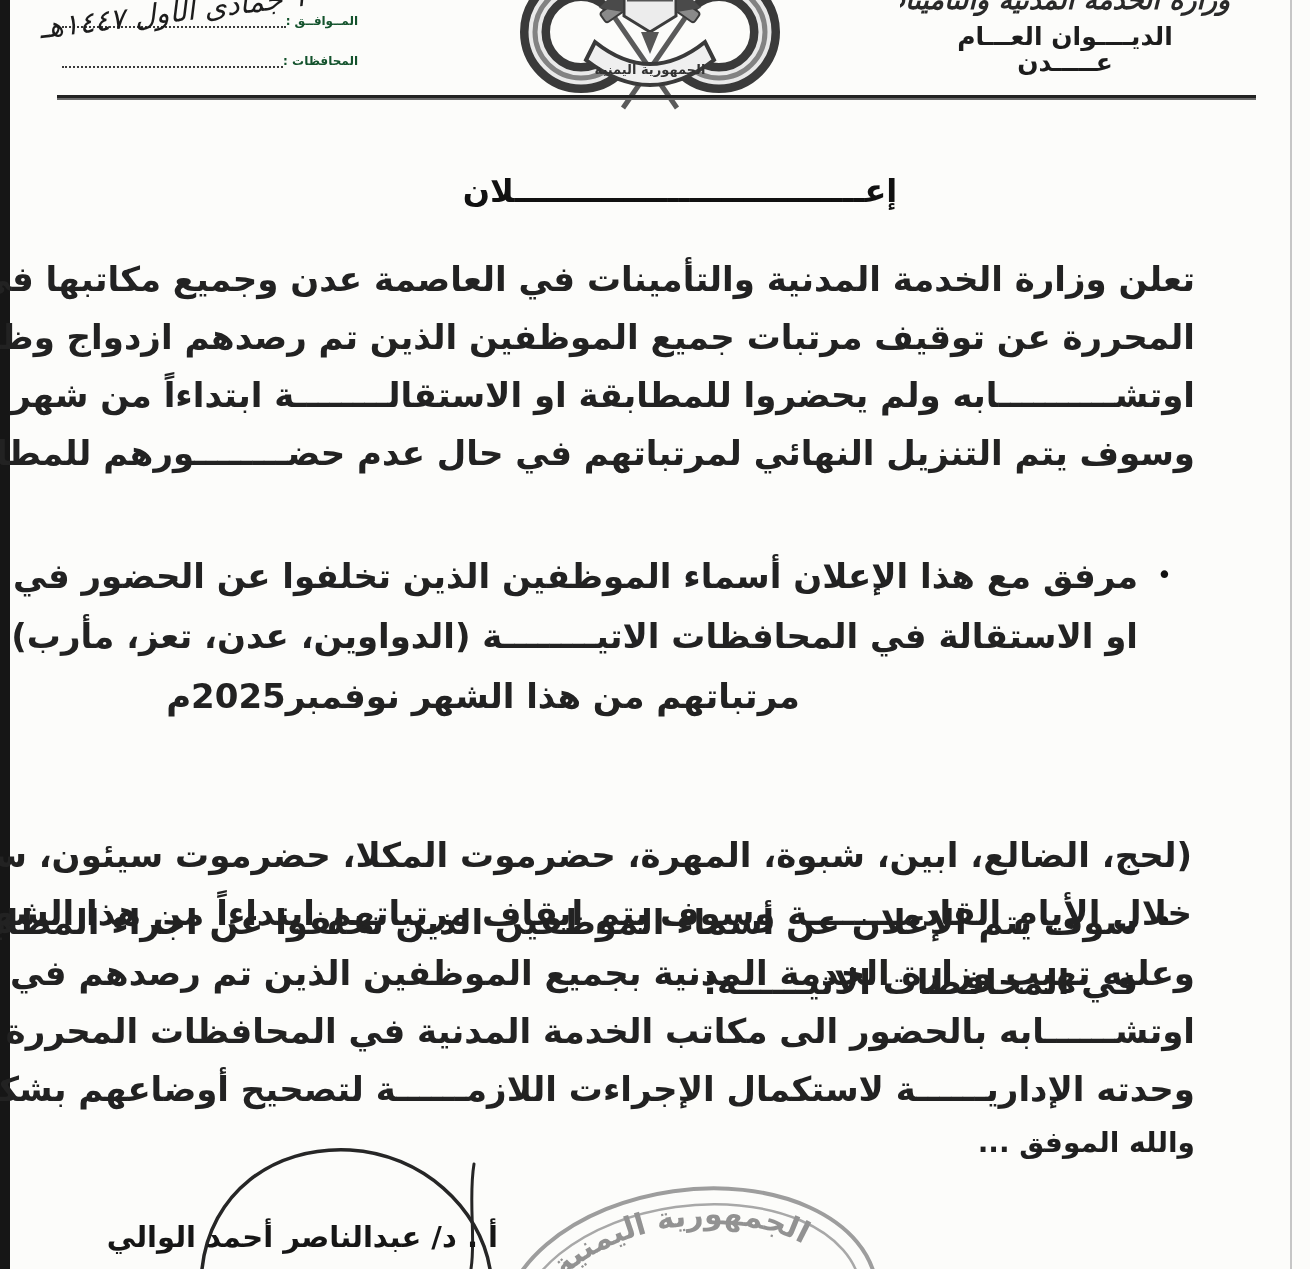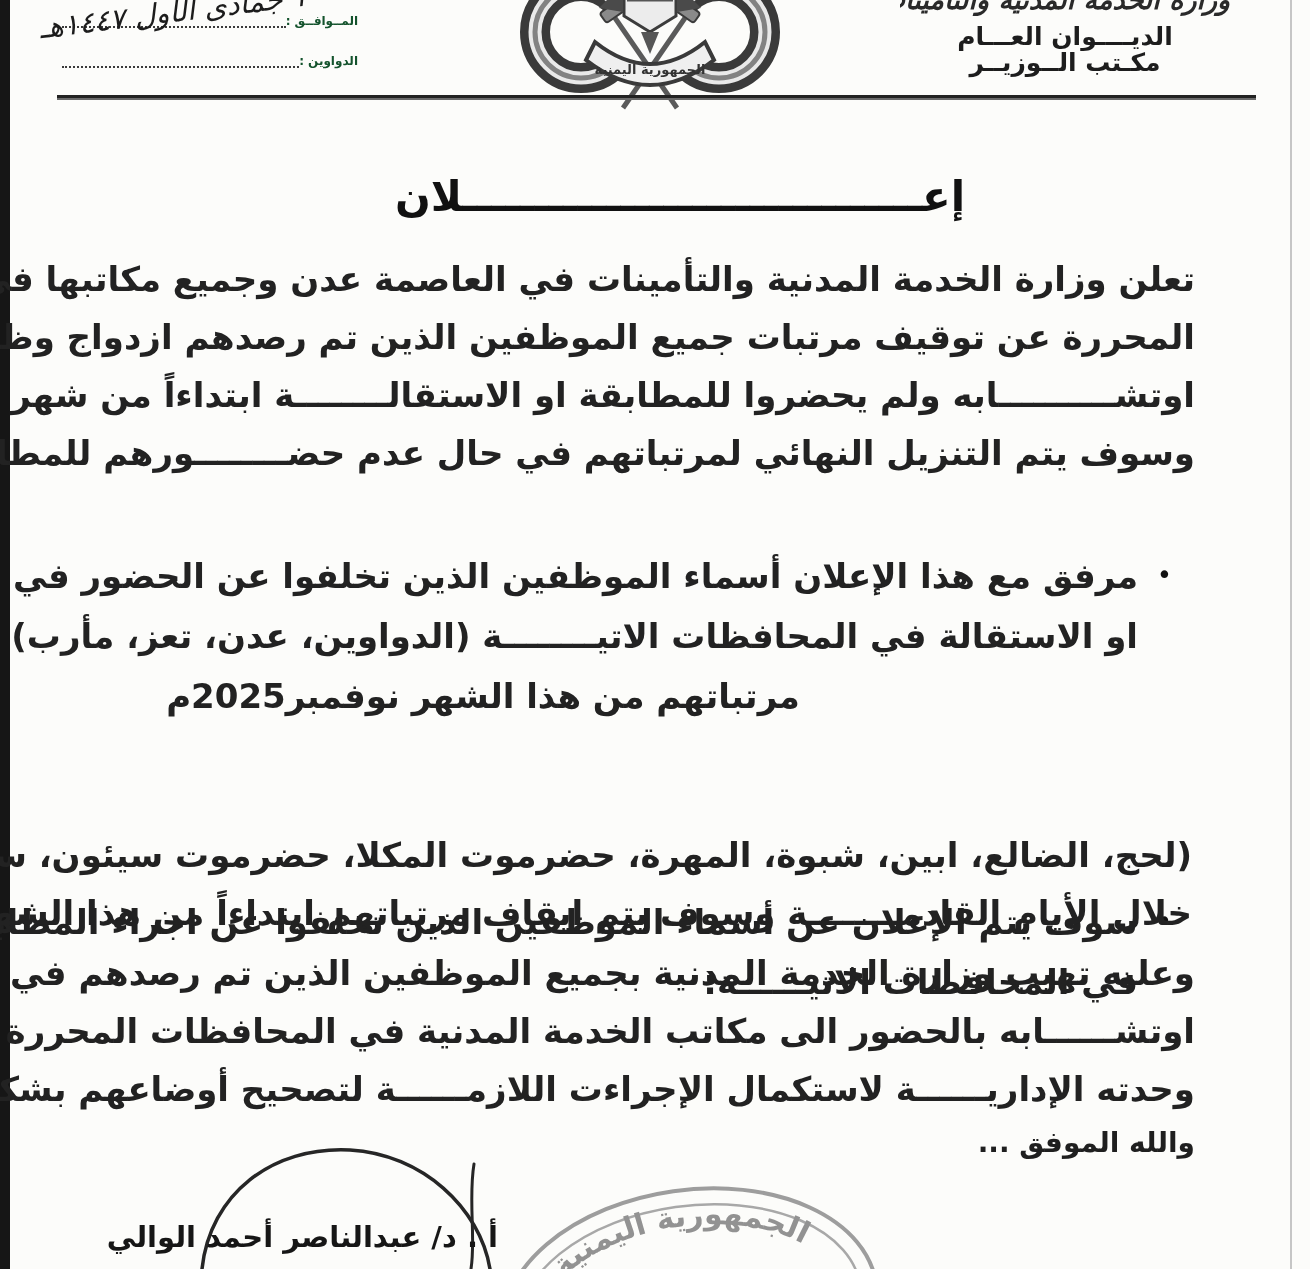--- a/index.html
+++ b/index.html
@@ -28,21 +28,21 @@
     font-size:27px; font-weight:bold; font-style:italic;
     letter-spacing:-1px; white-space:nowrap; color:#2a2a2a;
     height:40px; overflow:hidden;
   }
   .lh-line { font-size:25px; font-weight:bold; line-height:26px; color:#1d1d1d; }
   .header-rule { position:absolute; left:57px; top:95px; width:1199px; height:3px; background:#222; box-shadow:0 2px 0 #6a6a6a; }
 
   
   .title {
     position:absolute; left:165px; right:115px; top:172px;
-    text-align:center; font-size:42px; font-weight:bold; color:#111;
+    text-align:center; font-size:32px; font-weight:bold; color:#111;
     white-space:nowrap;
   }
   .block { position:absolute; direction:rtl; }
   .line { line-height:58px; font-size:34px; font-weight:bold; white-space:nowrap; color:#222; }
   .b-line { line-height:60px; }
   .center { text-align:center; }
   .bullet-wrap { position:relative; }
   .bullet-marker { position:absolute; right:-34px; top:14px; font-size:26px; color:#111; }
 
   .closing {
@@ -63,21 +63,21 @@
 <div class="page">
   <div class="scan-edge"></div>
   <div class="scan-fold"></div>
 
   <div class="lh-left">
     <div class="lh-row">
       <span class="lh-label">المــوافــق :</span>
       <span class="lh-dots"></span>
     </div>
     <div class="lh-row">
-      <span class="lh-label">الدواوين :</span>
+      <span class="lh-label">المحافظات :</span>
       <span class="lh-dots"></span>
     </div>
     <div class="handwritten">١٠ جمادى الأول ١٤٤٧هـ</div>
   </div>
 
   <div class="emblem-wrap">
     <svg width="290" height="150" viewBox="0 0 290 150">
 
       <circle cx="76" cy="66" r="46" fill="none" stroke="#3a3a3a" stroke-width="30"></circle>
       <circle cx="76" cy="66" r="46" fill="none" stroke="#e9e9e9" stroke-width="13"></circle>
@@ -103,21 +103,21 @@
       <path d="M 136,66 L 154,66 L 145,88 Z" fill="#565656"></path>
 
       <path d="M 90,76 Q 145,120 200,76 L 209,94 Q 145,144 81,94 Z" fill="#efefef" stroke="#3a3a3a" stroke-width="4"></path>
       <text x="145" y="108" text-anchor="middle" font-size="13" font-weight="bold" fill="#333">الجمهورية اليمنية</text>
     </svg>
   </div>
 
   <div class="lh-right">
     <div class="lh-callig">وزارة الخدمة المدنية والتأمينات</div>
     <div class="lh-line">الديــــوان العـــام</div>
-    <div class="lh-line">مكـتب الــوزيــر</div>
+    <div class="lh-line">عـــــدن</div>
   </div>
 
   <div class="header-rule"></div>
 
   <div class="title">إعــــــــــــــــــــــــــــــــلان</div>
 
   <div class="block" style="left:165px; right:115px; top:250px;">
     <div class="line">تعلن وزارة الخدمة المدنية والتأمينات في العاصمة عدن وجميع مكاتبها في المحافظات</div>
     <div class="line">المحررة عن توقيف مرتبات جميع الموظفين الذين تم رصدهم ازدواج وظيفي</div>
     <div class="line">اوتشــــــــــابه ولم يحضروا للمطابقة او الاستقالــــــــة ابتداءاً من شهر نوفمــــــبر</div>

